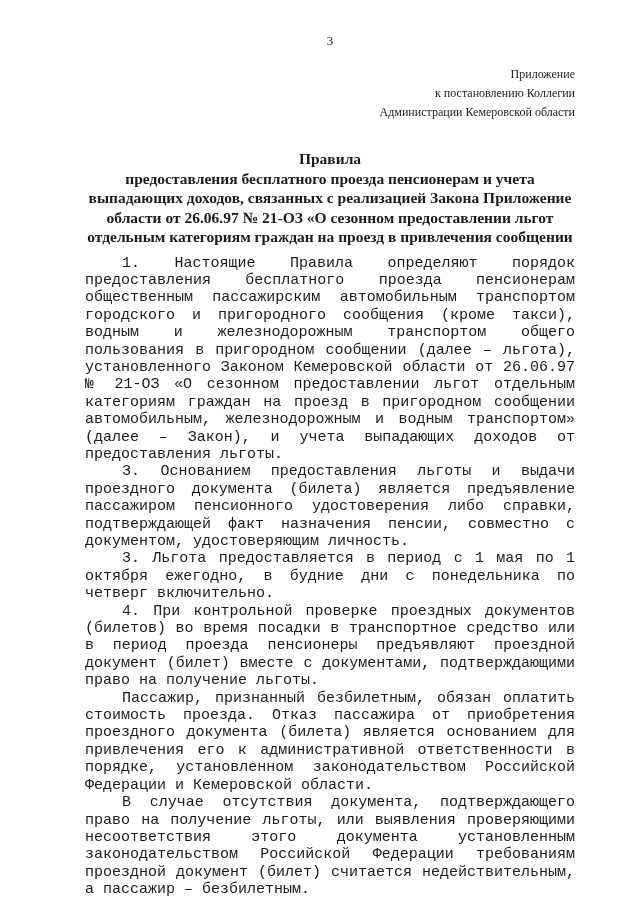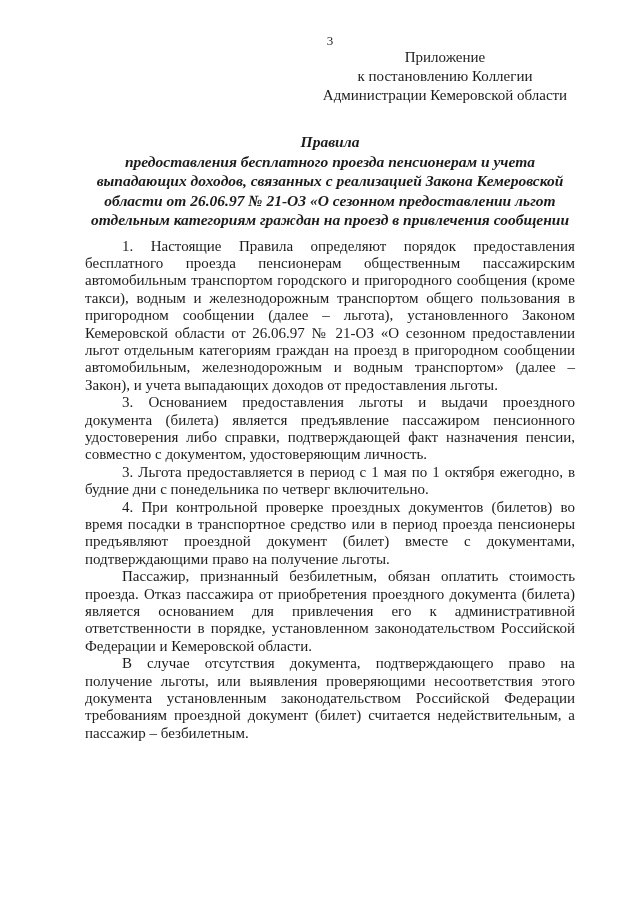--- a/index.html
+++ b/index.html
@@ -18,64 +18,65 @@
     font-family: "Liberation Serif", "DejaVu Serif", serif;
     color: #1c1c1c;
     overflow: hidden;
   }
   .page-number {
     text-align: center;
     font-size: 13px;
     line-height: 15px;
   }
   .appendix {
+    margin-top: 17px;
     margin-left: auto;
     margin-right: 0;
     width: 260px;
-    text-align: center;
-    font-size: 15px;
+    text-align: right;
+    font-size: 12px;
     line-height: 19px;
   }
   .doc-title {
     margin-top: 27px;
     text-align: center;
     font-weight: bold;
     font-size: 15.5px;
     line-height: 19.5px;
-    font-style: italic;
   }
   .doc-body {
     margin-top: 8px;
     font-size: 15px;
     line-height: 17.4px;
     text-align: justify;
   }
   .doc-body p {
     margin: 0;
     padding: 0;
     text-indent: 37px;
+    font-family: Liberation Mono, monospace;
   }
 </style>
 </head>
 <body>
 
 <div class="page">
 
   <div class="page-number">3</div>
 
   <div class="appendix">
     <div>Приложение</div>
     <div>к постановлению Коллегии</div>
     <div>Администрации Кемеровской области</div>
   </div>
 
   <div class="doc-title">
     <div>Правила</div>
     <div>предоставления бесплатного проезда пенсионерам и учета</div>
-    <div>выпадающих доходов, связанных с реализацией Закона Кемеровской</div>
+    <div>выпадающих доходов, связанных с реализацией Закона Приложение</div>
     <div>области от 26.06.97 № 21-ОЗ «О сезонном предоставлении льгот</div>
     <div>отдельным категориям граждан на проезд в привлечения сообщении</div>
   </div>
 
   <div class="doc-body">
     <p>1. Настоящие Правила определяют порядок предоставления бесплатного проезда пенсионерам общественным пассажирским автомобильным транспортом городского и пригородного сообщения (кроме такси), водным и железнодорожным транспортом общего пользования в пригородном сообщении (далее – льгота), установленного Законом Кемеровской области от 26.06.97 № 21-ОЗ «О сезонном предоставлении льгот отдельным категориям граждан на проезд в пригородном сообщении автомобильным, железнодорожным и водным транспортом» (далее – Закон), и учета выпадающих доходов от предоставления льготы.</p>
     <p>3. Основанием предоставления льготы и выдачи проездного документа (билета) является предъявление пассажиром пенсионного удостоверения либо справки, подтверждающей факт назначения пенсии, совместно с документом, удостоверяющим личность.</p>
     <p>3. Льгота предоставляется в период с 1 мая по 1 октября ежегодно, в будние дни с понедельника по четверг включительно.</p>
     <p>4. При контрольной проверке проездных документов (билетов) во время посадки в транспортное средство или в период проезда пенсионеры предъявляют проездной документ (билет) вместе с документами, подтверждающими право на получение льготы.</p>
     <p>Пассажир, признанный безбилетным, обязан оплатить стоимость проезда. Отказ пассажира от приобретения проездного документа (билета) является основанием для привлечения его к административной ответственности в порядке, установленном законодательством Российской Федерации и Кемеровской области.</p>

